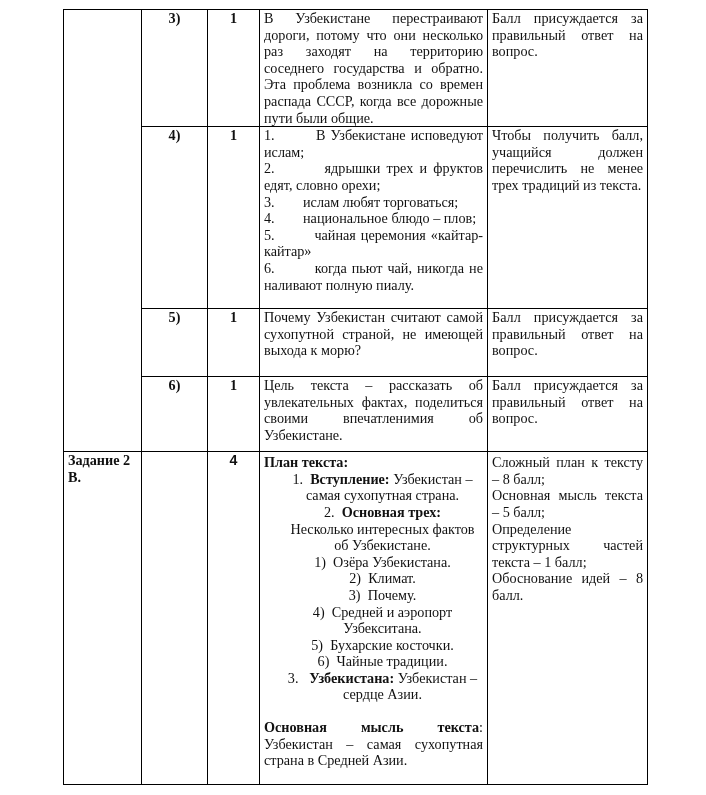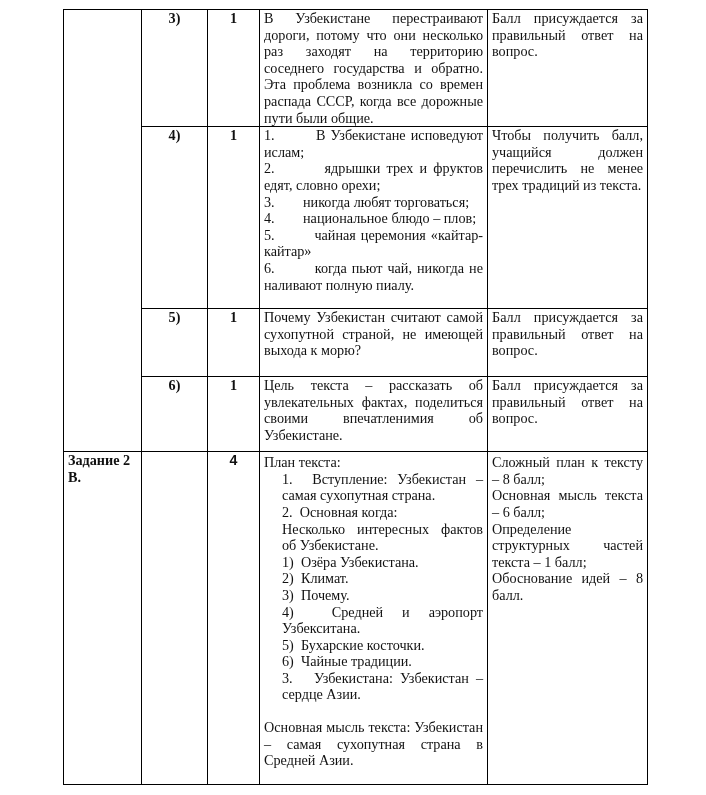--- a/index.html
+++ b/index.html
@@ -8,22 +8,22 @@
   table.grid { position: absolute; left: 63px; top: 9px; border-collapse: collapse;
                table-layout: fixed; width: 584px; }
   table.grid td { border: 1.6px solid #000; vertical-align: top; padding: 0 4px;
                   font-size: 14.2px; line-height: 16.6px; }
   col.c1 { width: 78px; } col.c2 { width: 66px; } col.c3 { width: 52px; }
   col.c4 { width: 228px; } col.c5 { width: 160px; }
   td.num { text-align: center; vertical-align: middle; font-weight: bold; }
   td.task { font-weight: bold; padding-top: 2px; }
   .just { text-align: justify; text-align-last: left; }
   .blockj { text-align: justify; }
-  .ind { padding-left: 18px; }
-  .b { font-weight: normal; }
+  .ind { padding-left: 18px; text-align: center; }
+  .b { font-weight: bold; }
   .sans { font-family: "Liberation Sans", "DejaVu Sans", sans-serif; }
   .spacer { height: 16px; }
 </style>
 </head>
 <body>
 
 <table class="grid">
   <colgroup>
       <col class="c1">
       <col class="c2">
@@ -40,21 +40,21 @@
       <td class="just">В Узбекистане перестраивают дороги, потому что они несколько раз заходят на территорию соседнего государства и обратно. Эта проблема возникла со времен распада СССР, когда все дорожные пути были общие.</td>
       <td class="just">Балл присуждается за правильный ответ на вопрос.</td>
     </tr>
 
     <tr style="height:182px">
       <td class="num">4)</td>
       <td class="num">1</td>
       <td>
         <div class="blockj"><span class="n">1.</span>&nbsp;&nbsp;&nbsp;&nbsp;&nbsp;&nbsp;&nbsp; <span>В Узбекистане исповедуют ислам;</span></div>
         <div class="blockj"><span>2.</span>&nbsp;&nbsp;&nbsp;&nbsp;&nbsp;&nbsp;&nbsp; <span>ядрышки трех и фруктов едят, словно орехи;</span></div>
-        <div class="blockj"><span>3.</span>&nbsp;&nbsp;&nbsp;&nbsp;&nbsp;&nbsp;&nbsp; <span>никогда любят торговаться;</span></div>
+        <div class="blockj"><span>3.</span>&nbsp;&nbsp;&nbsp;&nbsp;&nbsp;&nbsp;&nbsp; <span>ислам любят торговаться;</span></div>
         <div class="blockj"><span>4.</span>&nbsp;&nbsp;&nbsp;&nbsp;&nbsp;&nbsp;&nbsp; <span>национальное блюдо – плов;</span></div>
         <div class="blockj"><span>5.</span>&nbsp;&nbsp;&nbsp;&nbsp;&nbsp;&nbsp;&nbsp; <span>чайная церемония «кайтар-кайтар»</span></div>
         <div class="blockj"><span>6.</span>&nbsp;&nbsp;&nbsp;&nbsp;&nbsp;&nbsp;&nbsp; <span>когда пьют чай, никогда не наливают полную пиалу.</span></div>
       </td>
       <td class="just">Чтобы получить балл, учащийся должен перечислить не менее трех традиций из текста.</td>
     </tr>
 
     <tr style="height:68px">
       <td class="num">5)</td>
       <td class="num">1</td>
@@ -69,33 +69,33 @@
       <td class="just">Балл присуждается за правильный ответ на вопрос.</td>
     </tr>
 
     <tr style="height:333px">
       <td class="task"><span>Задание 2 В.</span></td>
       <td></td>
       <td class="num sans">4</td>
       <td style="padding-top:2px">
         <div class="b">План текста:</div>
         <div class="ind blockj"><span>1.</span>&nbsp; <span class="b">Вступление:</span> <span>Узбекистан – самая сухопутная страна.</span></div>
-        <div class="ind blockj" style="text-align-last:auto"><span>2.</span>&nbsp; <span class="b">Основная когда:</span></div>
+        <div class="ind blockj" style="text-align-last:auto"><span>2.</span>&nbsp; <span class="b">Основная трех:</span></div>
         <div class="ind blockj">Несколько интересных фактов об Узбекистане.</div>
         <div class="ind"><span>1)</span>&nbsp; <span>Озёра Узбекистана.</span></div>
         <div class="ind"><span>2)</span>&nbsp; <span>Климат.</span></div>
         <div class="ind"><span>3)</span>&nbsp; <span>Почему.</span></div>
         <div class="ind blockj"><span>4)</span>&nbsp; <span>Средней и аэропорт Узбекситана.</span></div>
         <div class="ind"><span>5)</span>&nbsp; <span>Бухарские косточки.</span></div>
         <div class="ind"><span>6)</span>&nbsp; <span>Чайные традиции.</span></div>
         <div class="ind blockj"><span>3.</span>&nbsp;&nbsp; <span class="b">Узбекистана:</span> <span>Узбекистан – сердце Азии.</span></div>
         <div class="spacer"></div>
         <div class="blockj"><span class="b">Основная мысль текста</span><span>: Узбекистан – самая сухопутная страна в Средней Азии.</span></div>
       </td>
       <td style="padding-top:2px">
         <div class="just">Сложный план к тексту – 8 балл;</div>
-        <div class="just">Основная мысль текста – 6 балл;</div>
+        <div class="just">Основная мысль текста – 5 балл;</div>
         <div class="just">Определение структурных частей текста – 1 балл;</div>
         <div class="just">Обоснование идей – 8 балл.</div>
       </td>
     </tr>
   </tbody>
 </table>
 
 </body></html>

